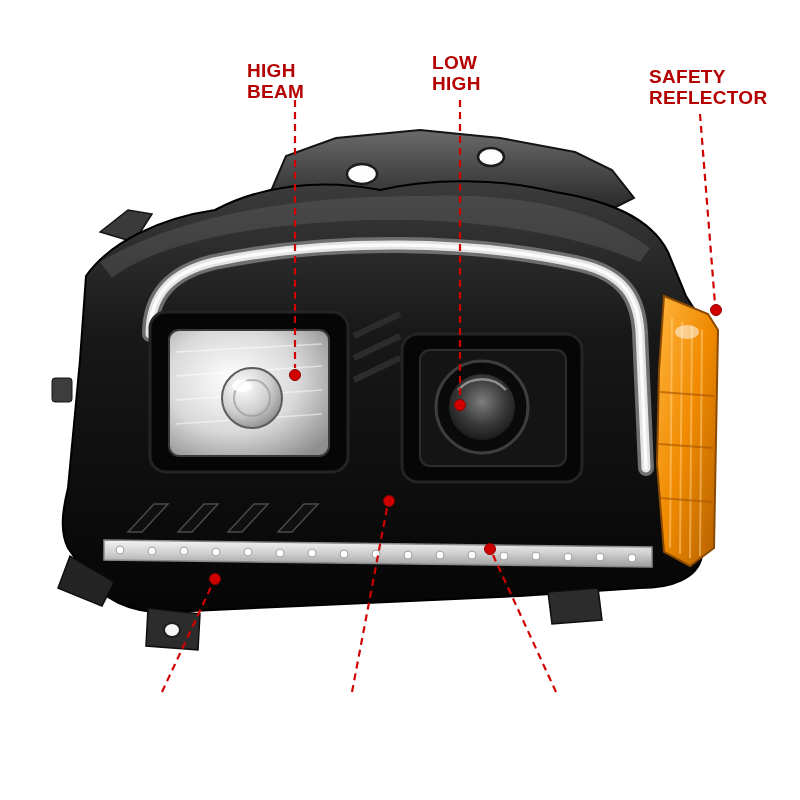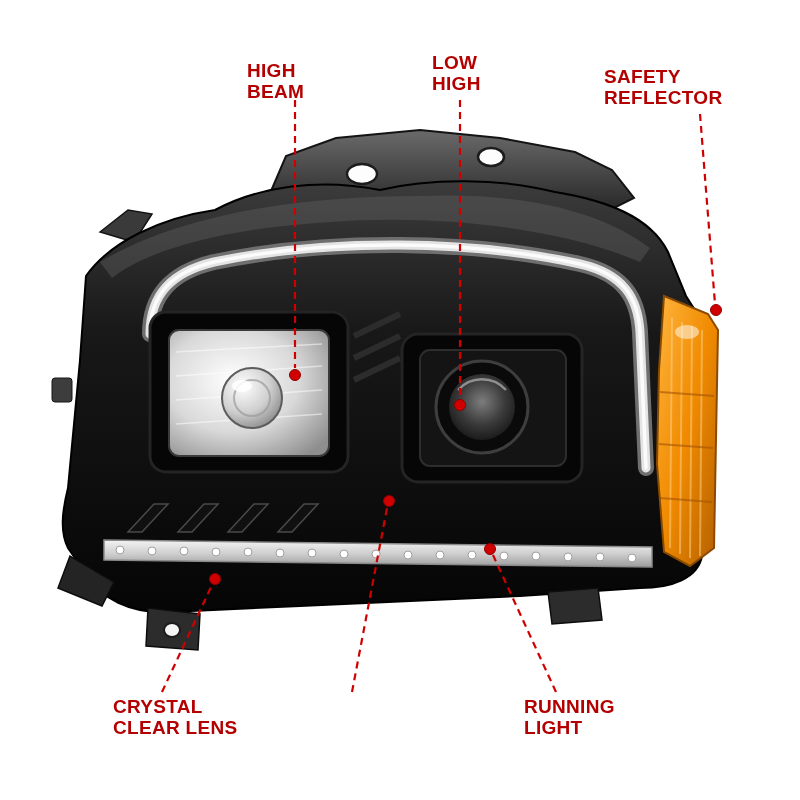--- a/index.html
+++ b/index.html
@@ -173,20 +173,16 @@
       <circle cx="215" cy="579" r="5.5"></circle>
       <circle cx="389" cy="501" r="5.5"></circle>
       <circle cx="490" cy="549" r="5.5"></circle>
     </g>
   </svg>
 
   <div class="callout" style="left:247px;top:60px">HIGH
 BEAM</div>
   <div class="callout" style="left:432px;top:52px">LOW
 HIGH</div>
-  <div class="callout" style="left:604px;top:66px">SAFETY
+  <div class="callout" style="left:649px;top:66px">SAFETY
 REFLECTOR</div>
-  <div class="callout" style="left:113px;top:696px">CRYSTAL
-CLEAR LENS</div>
-  <div class="callout" style="left:524px;top:696px">RUNNING
-LIGHT</div>
 
 </div>
 
 </body></html>

